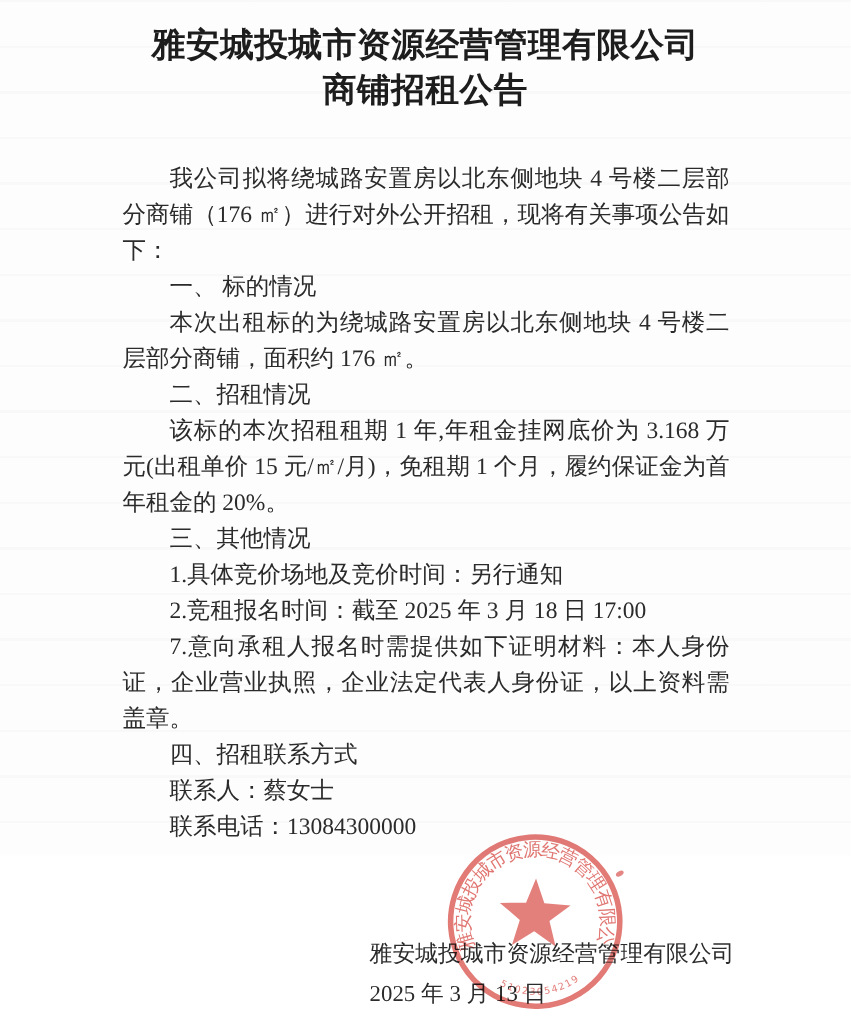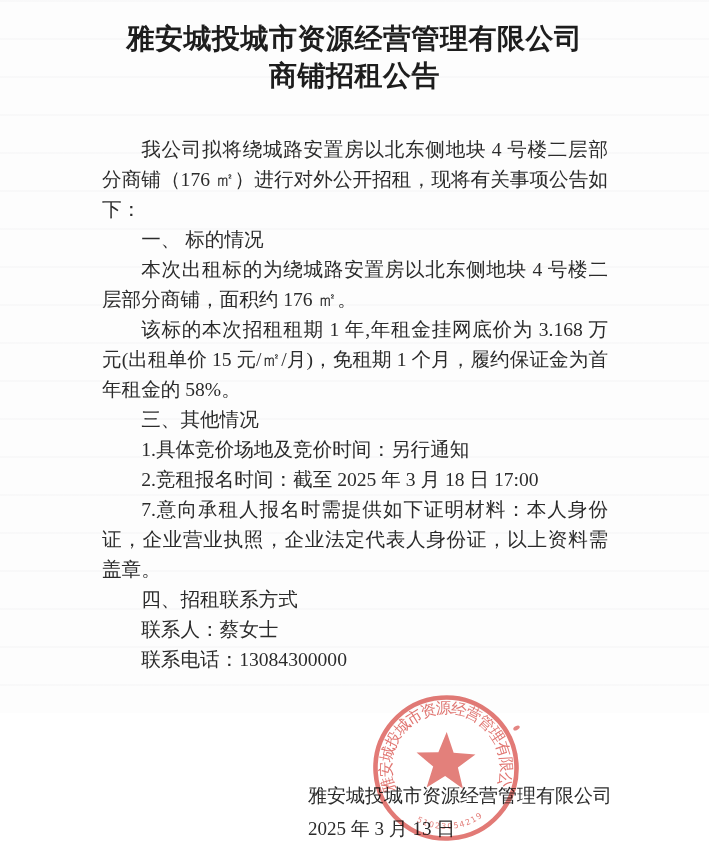--- a/index.html
+++ b/index.html
@@ -85,21 +85,22 @@
 
   <div class="title-block">
     <div>雅安城投城市资源经营管理有限公司</div>
     <div>商铺招租公告</div>
   </div>
 
   <div class="content">
     <p>我公司拟将绕城路安置房以北东侧地块 4 号楼二层部分商铺（176 ㎡）进行对外公开招租，现将有关事项公告如下：</p>
     <p>一、 标的情况</p>
     <p>本次出租标的为绕城路安置房以北东侧地块 4 号楼二层部分商铺，面积约 176 ㎡。</p>
-    <p>该标的本次招租租期 1 年,年租金挂网底价为 3.168 万元(出租单价 15 元/㎡/月)，免租期 1 个月，履约保证金为首年租金的 58%。</p>
+    <p>二、招租情况</p>
+    <p>该标的本次招租租期 1 年,年租金挂网底价为 3.168 万元(出租单价 15 元/㎡/月)，免租期 1 个月，履约保证金为首年租金的 20%。</p>
     <p>三、其他情况</p>
     <p>1.具体竞价场地及竞价时间：另行通知</p>
     <p>2.竞租报名时间：截至 2025 年 3 月 18 日 17:00</p>
     <p>7.意向承租人报名时需提供如下证明材料：本人身份证，企业营业执照，企业法定代表人身份证，以上资料需盖章。</p>
     <p>四、招租联系方式</p>
     <p>联系人：蔡女士</p>
     <p>联系电话：13084300000</p>
   </div>
 
   <div class="signature">

